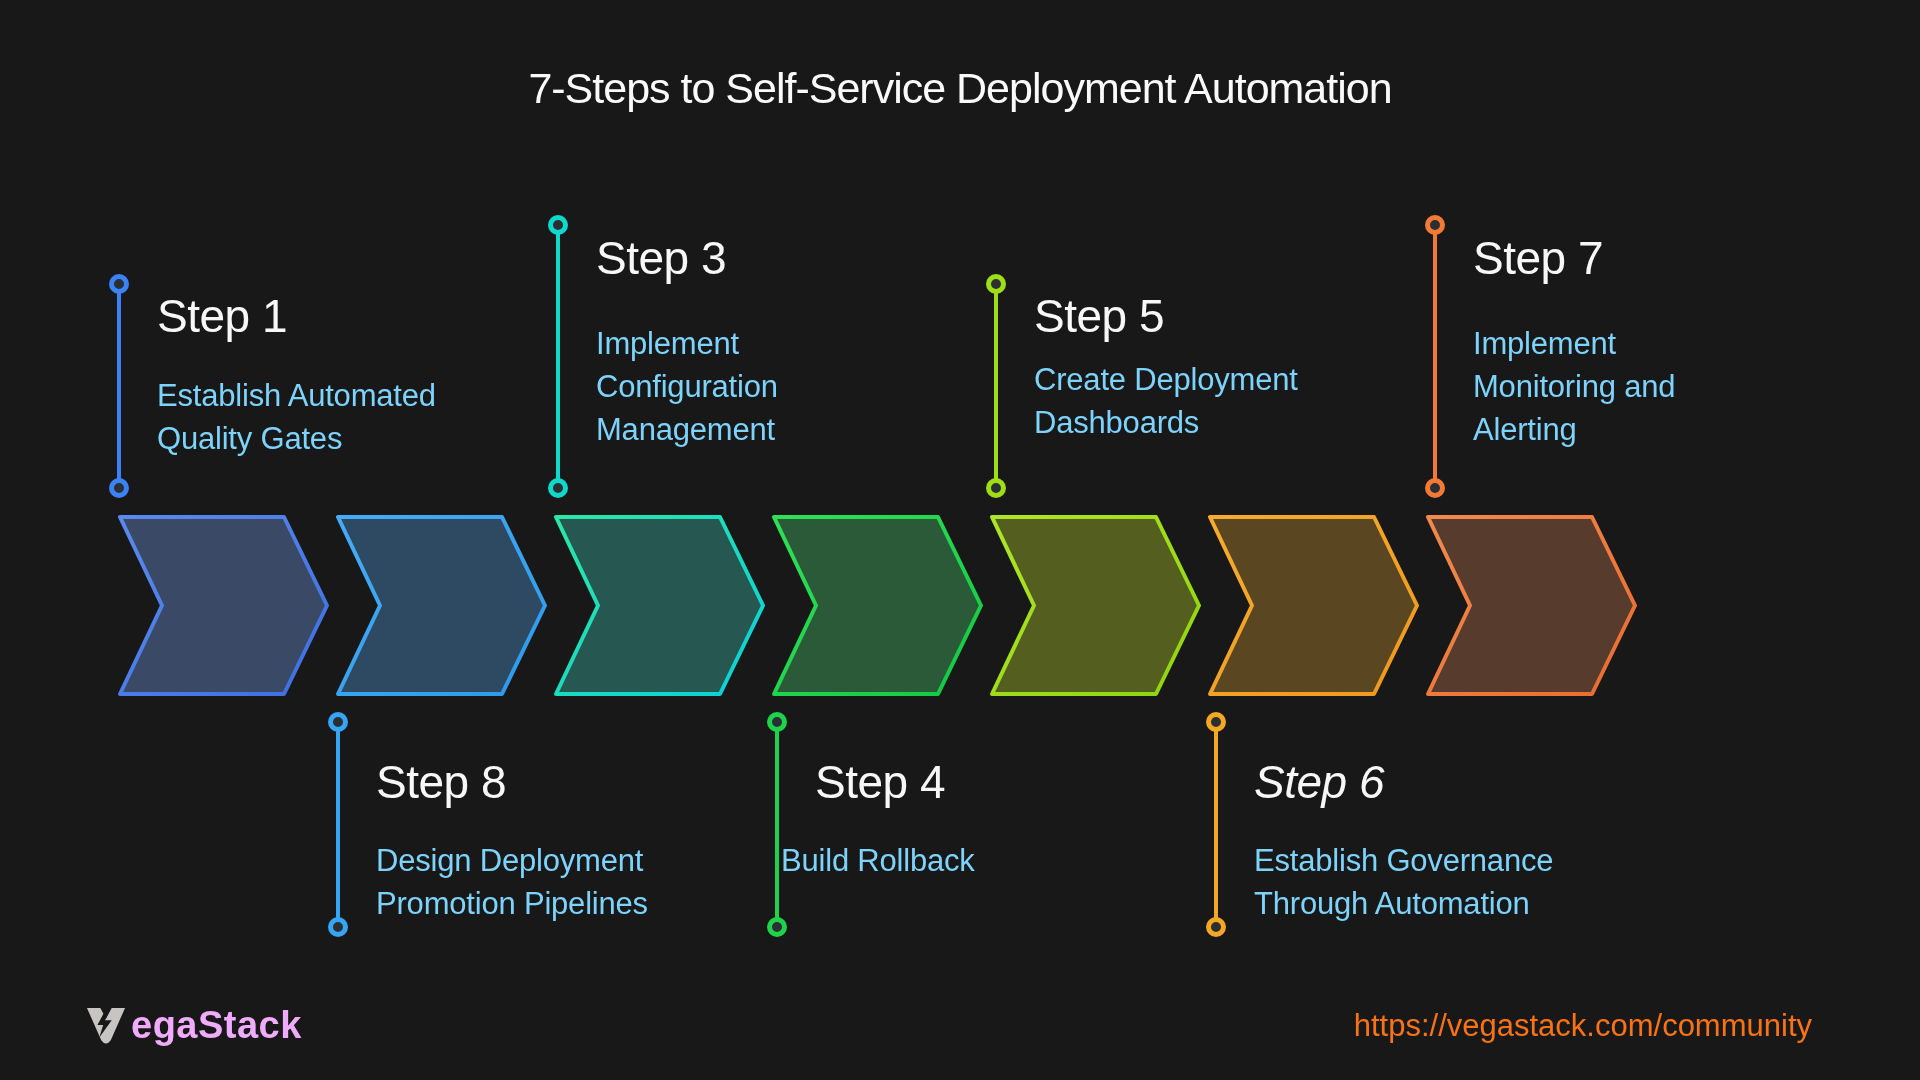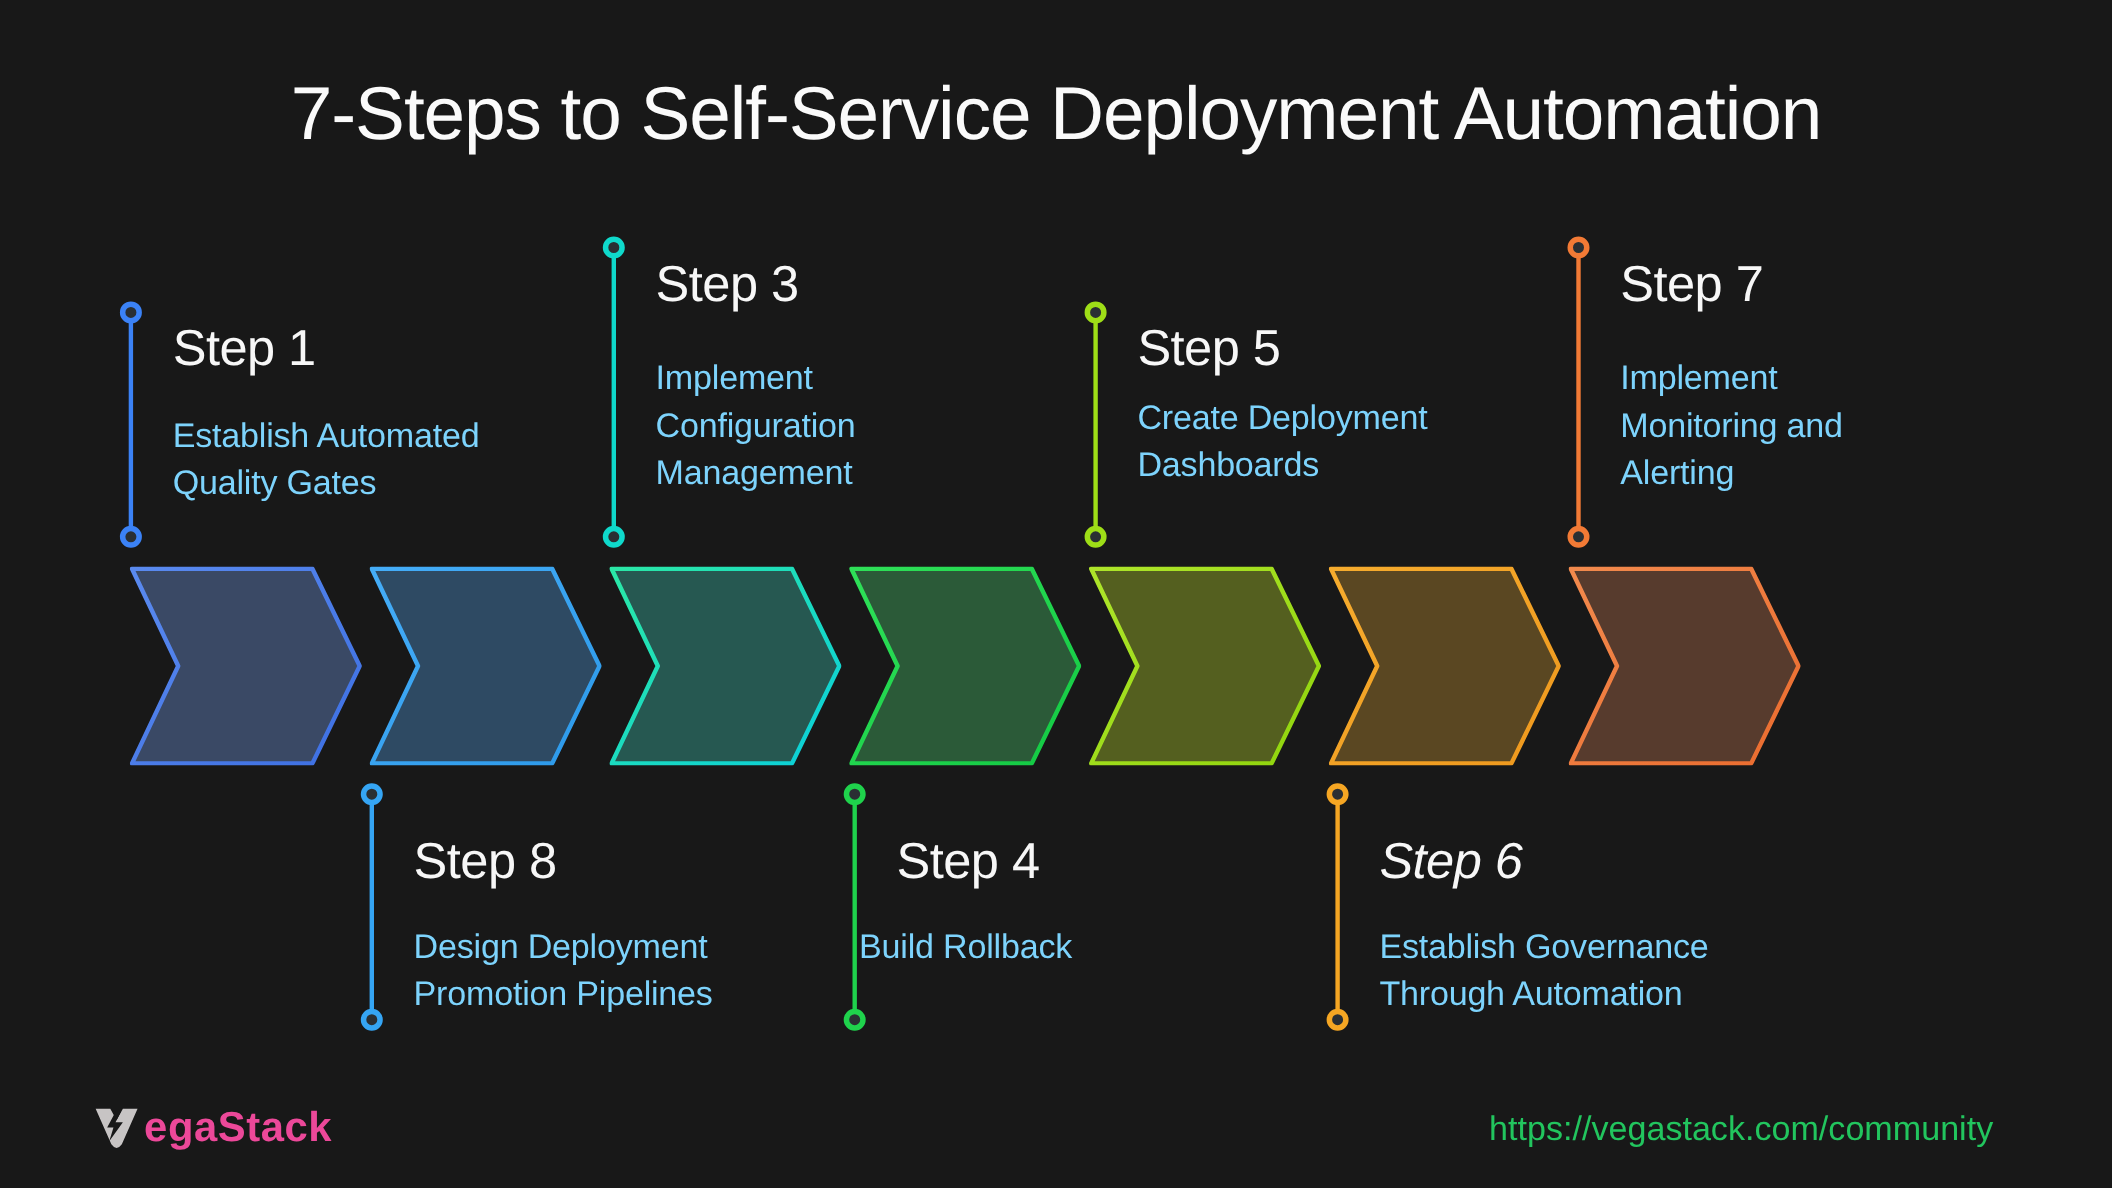--- a/index.html
+++ b/index.html
@@ -2,39 +2,39 @@
 <html><head>
 <meta charset="utf-8">
 <style>
   html,body{margin:0;padding:0;background:#181818;}
   .canvas{
     position:relative;width:1920px;height:1080px;background:#181818;
     font-family:"Liberation Sans","DejaVu Sans",sans-serif;overflow:hidden;
   }
   .title{
     position:absolute;left:0;top:64px;width:100%;text-align:center;
-    font-size:68px;font-weight:400;color:#fafafa;letter-spacing:-1px;margin:0;
+    font-size:43px;font-weight:400;color:#fafafa;letter-spacing:-1px;margin:0;
   }
   .connector-line{position:absolute;width:4px;border-radius:2px;}
   .connector-dot{
     position:absolute;width:10px;height:10px;border-radius:50%;
     border-style:solid;border-width:5px;background:#2a2f33;box-sizing:content-box;
   }
   .step-text{position:absolute;}
   .step-label{
     margin:0;font-size:46px;font-weight:400;color:#f7f7f7;line-height:52px;letter-spacing:-0.5px;
   }
   .step-desc{margin:0;font-size:31px;font-weight:400;color:#7dd3fc;line-height:43px;letter-spacing:-0.2px;}
   .chevron{position:absolute;}
   .footer-brand{
     position:absolute;left:84px;top:1004px;display:flex;align-items:center;gap:3px;
   }
-  .brand-text{font-size:38px;font-weight:700;color:#ec4899;letter-spacing:0.5px;}
+  .brand-text{font-size:38px;font-weight:700;color:#f0abfc;letter-spacing:0.5px;}
   .footer-url{
-    position:absolute;right:108px;top:1008px;font-size:31px;font-weight:400;color:#22c55e;
+    position:absolute;right:108px;top:1008px;font-size:31px;font-weight:400;color:#f97316;
   }
 </style>
 </head>
 <body>
 
 <div class="canvas">
   <h1 class="title">7-Steps to Self-Service Deployment Automation</h1>
 
   <div id="chevron-layer">
       <svg width="211" height="181" viewBox="0 0 211 181" class="chevron" style="left: 118px; top: 515px;">

